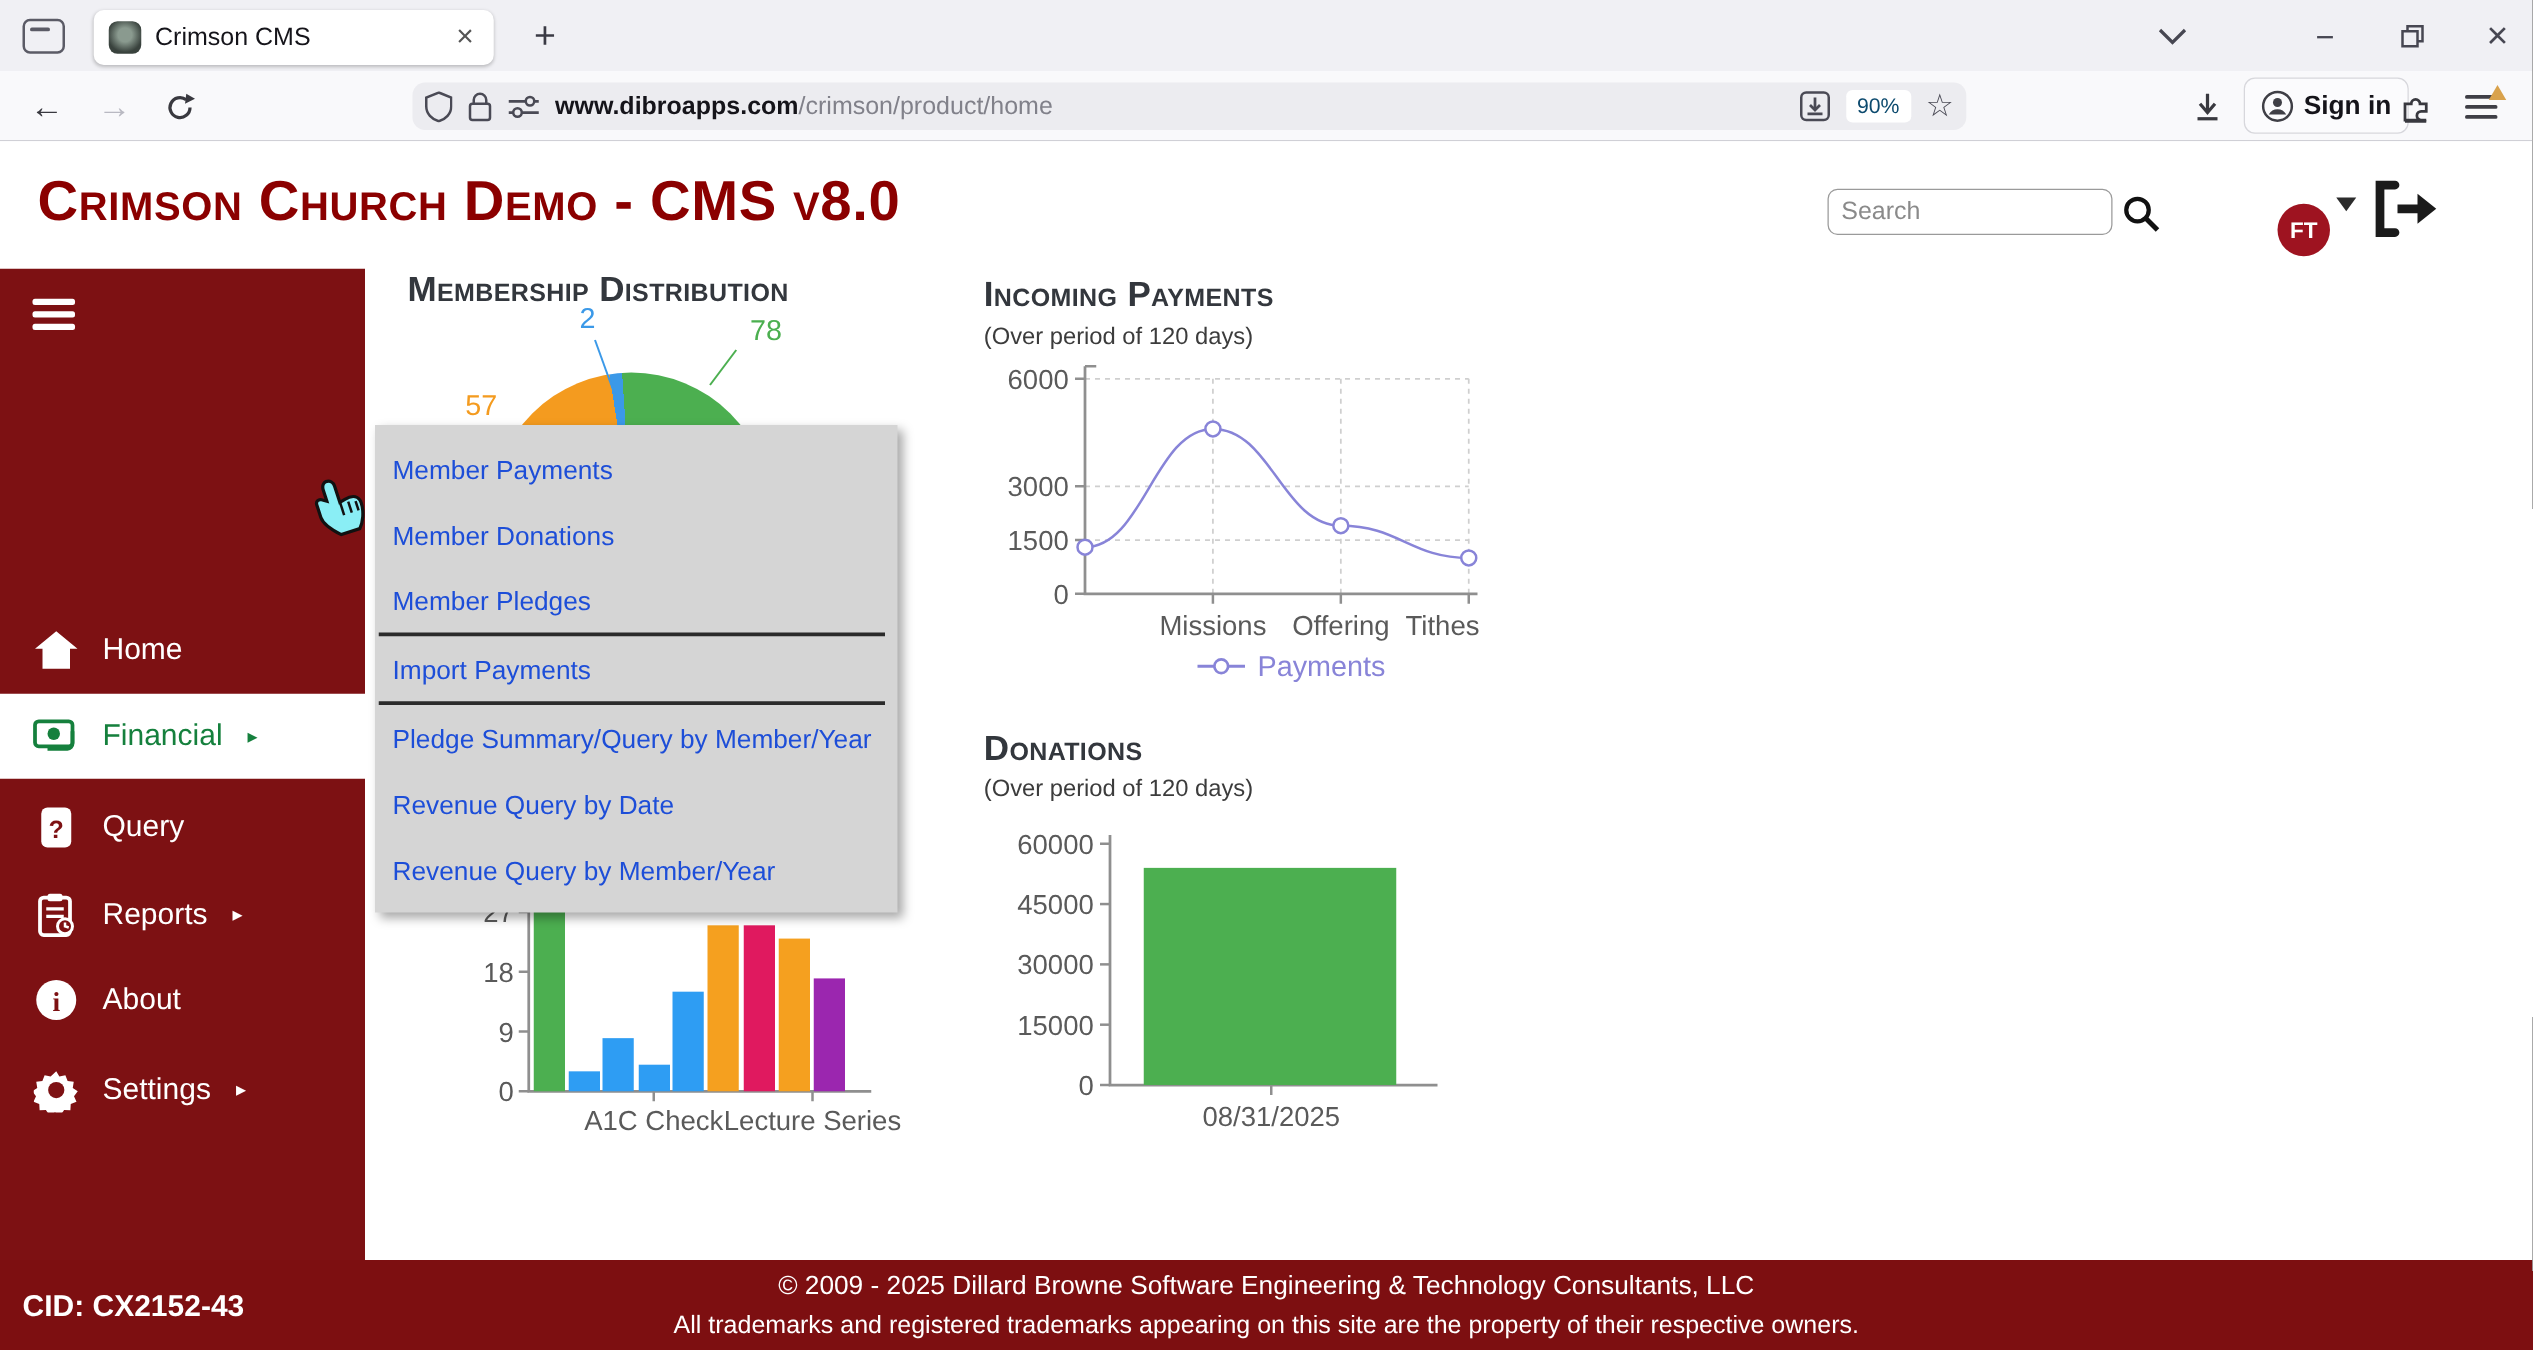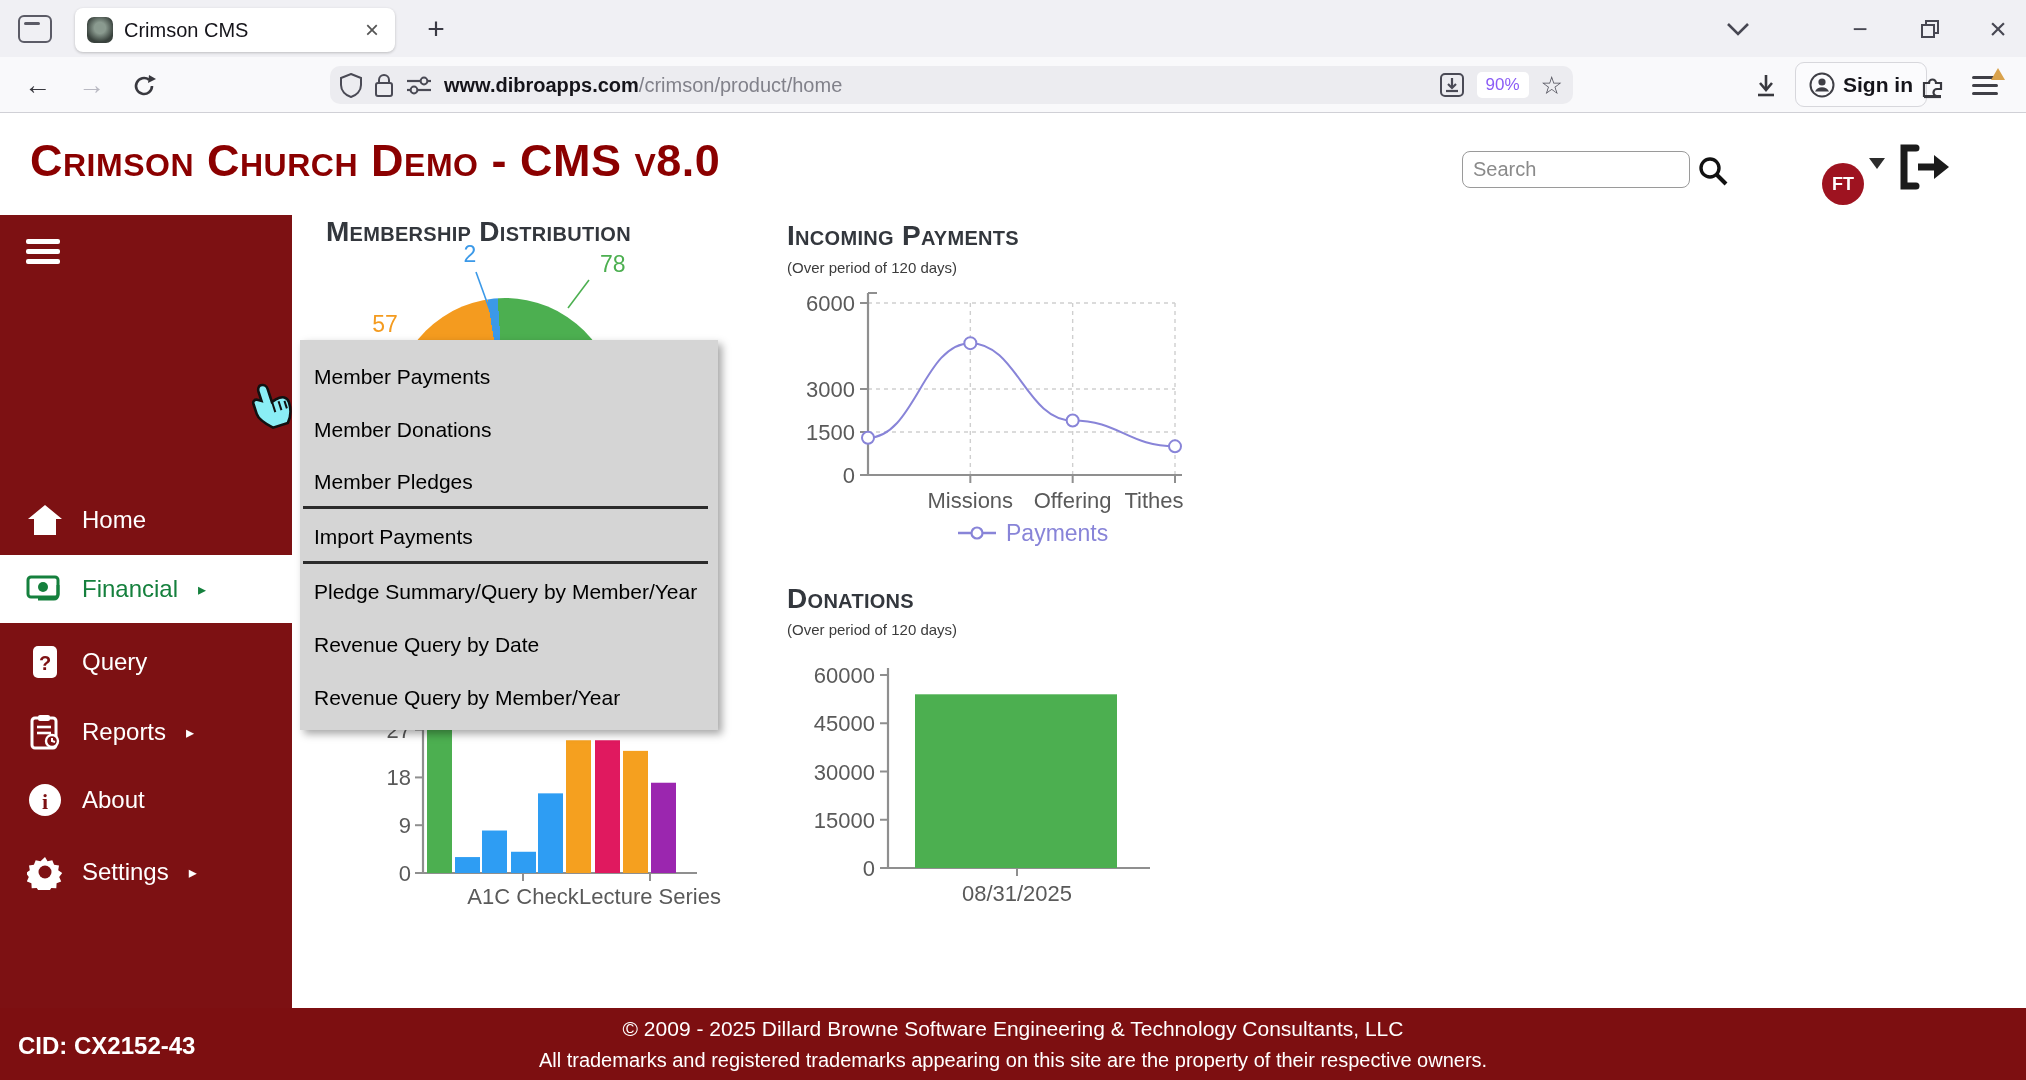--- a/index.html
+++ b/index.html
@@ -18,21 +18,21 @@
   .tab-title { font-size:20px; color:#15141a; flex:1; white-space:nowrap; overflow:hidden; }
   .tab-close { font-size:24px; color:#555; padding:0 4px; cursor:default; }
   .newtab { position:absolute; left:416px; top:10px; font-size:30px; color:#3a3a44; width:40px; height:40px; text-align:center; line-height:38px; }
   .winctl { position:absolute; top:14px; height:30px; display:flex; align-items:center; justify-content:center; color:#474752; }
   .navbar { position:absolute; left:0; top:57px; width:2026px; height:56px; background:#f9f9fb; border-bottom:1px solid #d0d0d6; }
   .nav-ico { position:absolute; top:70px; font-size:27px; color:#39393f; }
   .urlbar { position:absolute; left:330px; top:66px; width:1243px; height:38px; background:#ececf0; border-radius:10px;
             display:flex; align-items:center; padding:0 10px; gap:12px; }
   .url-text { flex:1; font-size:20px; color:#15141a; white-space:nowrap; overflow:hidden; }
   .url-text .path { color:#81818a; }
-  .zoom-pill { background:#fff; border-radius:5px; font-size:17px; color:#8b5cf6; padding:3px 9px; }
+  .zoom-pill { background:#fff; border-radius:5px; font-size:17px; color:#0c4a6e; padding:3px 9px; }
   .star { font-size:25px; color:#4a4a55; }
   .signin-pill { position:absolute; left:1795px; top:62px; height:45px; border:1px solid #d7d7dc; background:#fbfbfd; border-radius:9px;
                  display:flex; align-items:center; gap:8px; padding:0 13px; }
   .signin-label { font-size:21px; color:#15141a; font-weight:600; }
   .menu-btn { position:absolute; left:1972px; top:76px; width:26px; height:20px; }
   .menu-btn i { position:absolute; left:0; width:26px; height:2.6px; background:#3f3f46; border-radius:2px; display:block; }
   .menu-badge { position:absolute; right:-7px; top:-8px; width:0; height:0; border-left:7px solid transparent; border-right:7px solid transparent; border-bottom:12px solid #d9a24c; }
   
   .page-header { position:absolute; left:0; top:113px; width:2026px; height:102px; background:#fff; }
   .site-title { position:absolute; left:30px; top:22px; font-size:45px; font-weight:700; color:#8b0000;
@@ -52,27 +52,27 @@
   .side-ico { width:38px; height:38px; flex:none; display:flex; align-items:center; justify-content:center; }
   .side-arrow { font-size:16px; margin-left:2px; }
   .content-bg { position:absolute; left:292px; top:215px; width:1734px; height:793px; background:#fff; }
   .footer { position:absolute; left:0; top:1008px; width:2026px; height:72px; background:#7d0f11; z-index:12; color:#fff; }
   .footer .cid { position:absolute; left:18px; top:24px; font-size:24px; font-weight:700; }
   .footer .l1 { position:absolute; left:0; top:9px; width:100%; text-align:center; font-size:21px; }
   .footer .l2 { position:absolute; left:0; top:41px; width:100%; text-align:center; font-size:20px; }
   
   .chart-block { position:absolute; z-index:2; }
   .chart-title { position:absolute; font-variant:small-caps; font-weight:600; font-size:28px; color:#33373d; letter-spacing:.3px; white-space:nowrap; }
-  .chart-sub { position:absolute; font-size:15px; color:#3c3c3c; white-space:nowrap; }
+  .chart-sub { position:absolute; font-size:19px; color:#3c3c3c; white-space:nowrap; }
   .pie-circle { position:absolute; left:93px; top:88px; width:224px; height:224px; border-radius:50%; }
   svg.plot { position:absolute; left:0; top:0; }
   
   .dropdown { position:absolute; left:300px; top:340px; width:418px; height:390px; background:#d5d5d5; z-index:50;
               box-shadow:4px 4px 8px rgba(0,0,0,.35); }
-  .menu-item { position:absolute; left:14px; transform:translateY(-50%); font-size:21px; color:#000000; white-space:nowrap; }
+  .menu-item { position:absolute; left:14px; transform:translateY(-50%); font-size:21px; color:#1d4ed8; white-space:nowrap; }
   .menu-div { position:absolute; left:3px; width:405px; height:2.5px; background:#2b2b2b; }
   .cursor { position:absolute; left:246px; top:378px; z-index:60; }
 </style>
 </head>
 <body>
 
 <div class="frame">
 
   <div class="tabstrip">
     <div class="ffview"></div>

